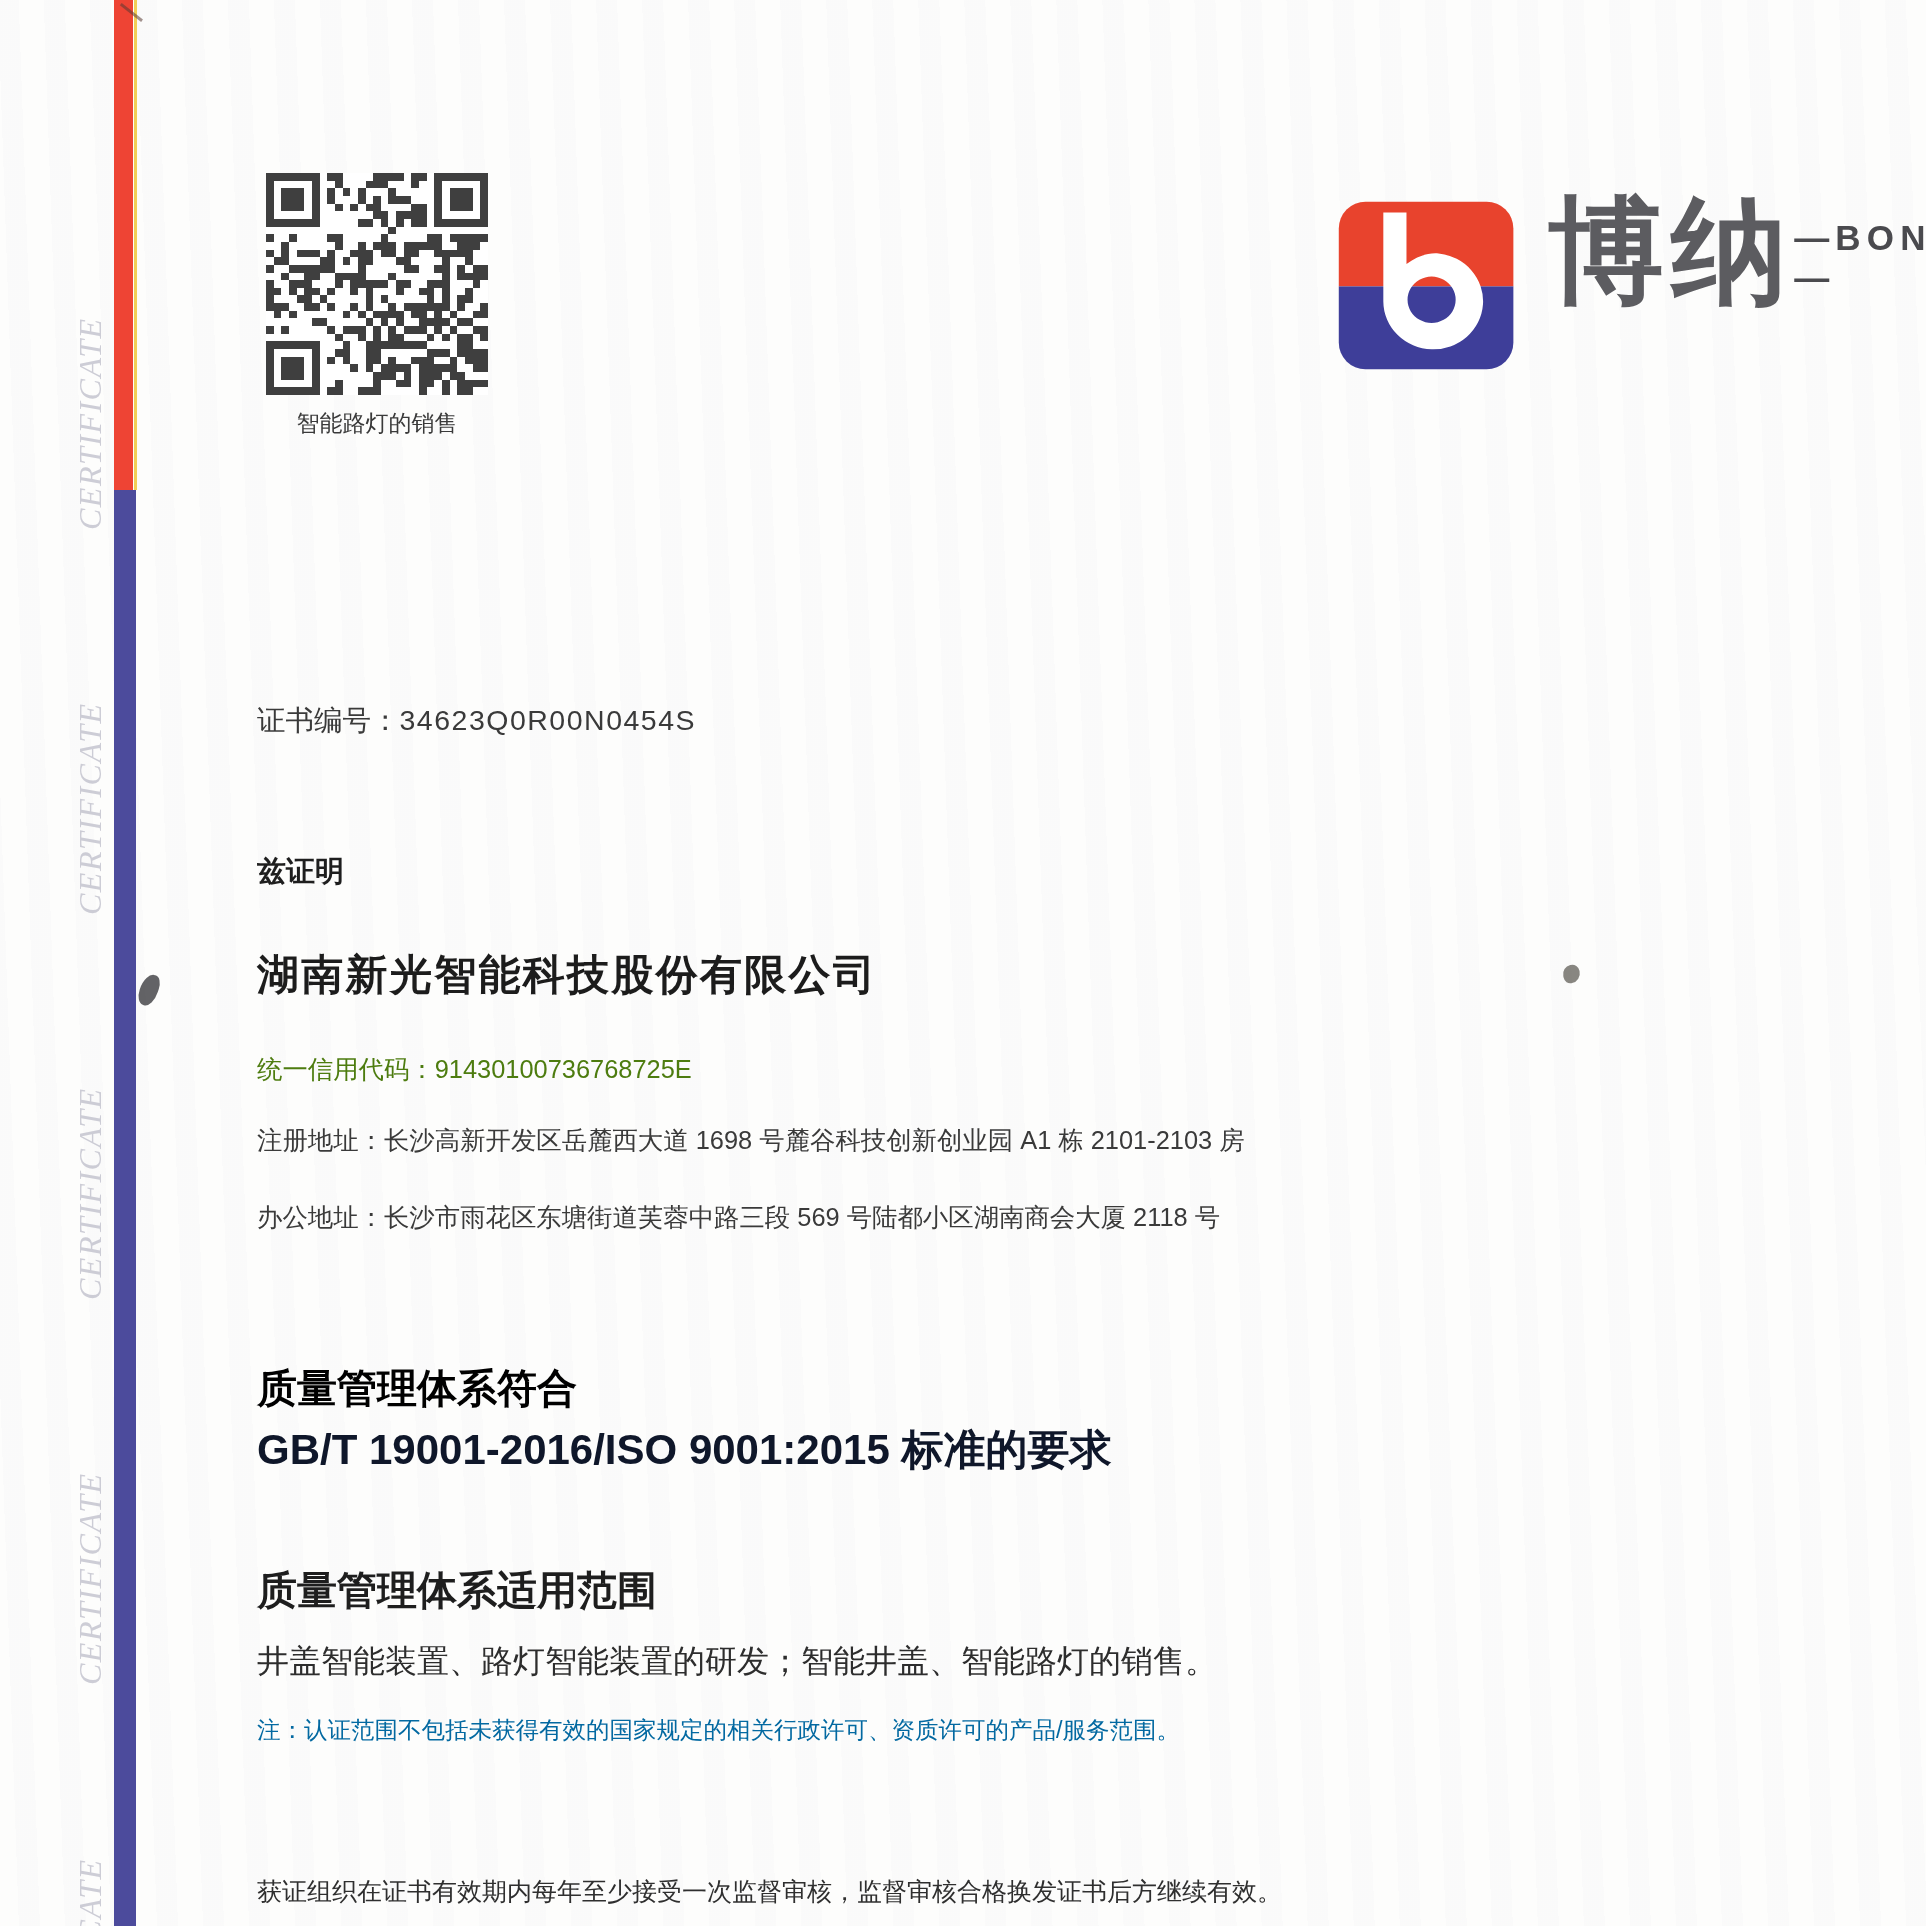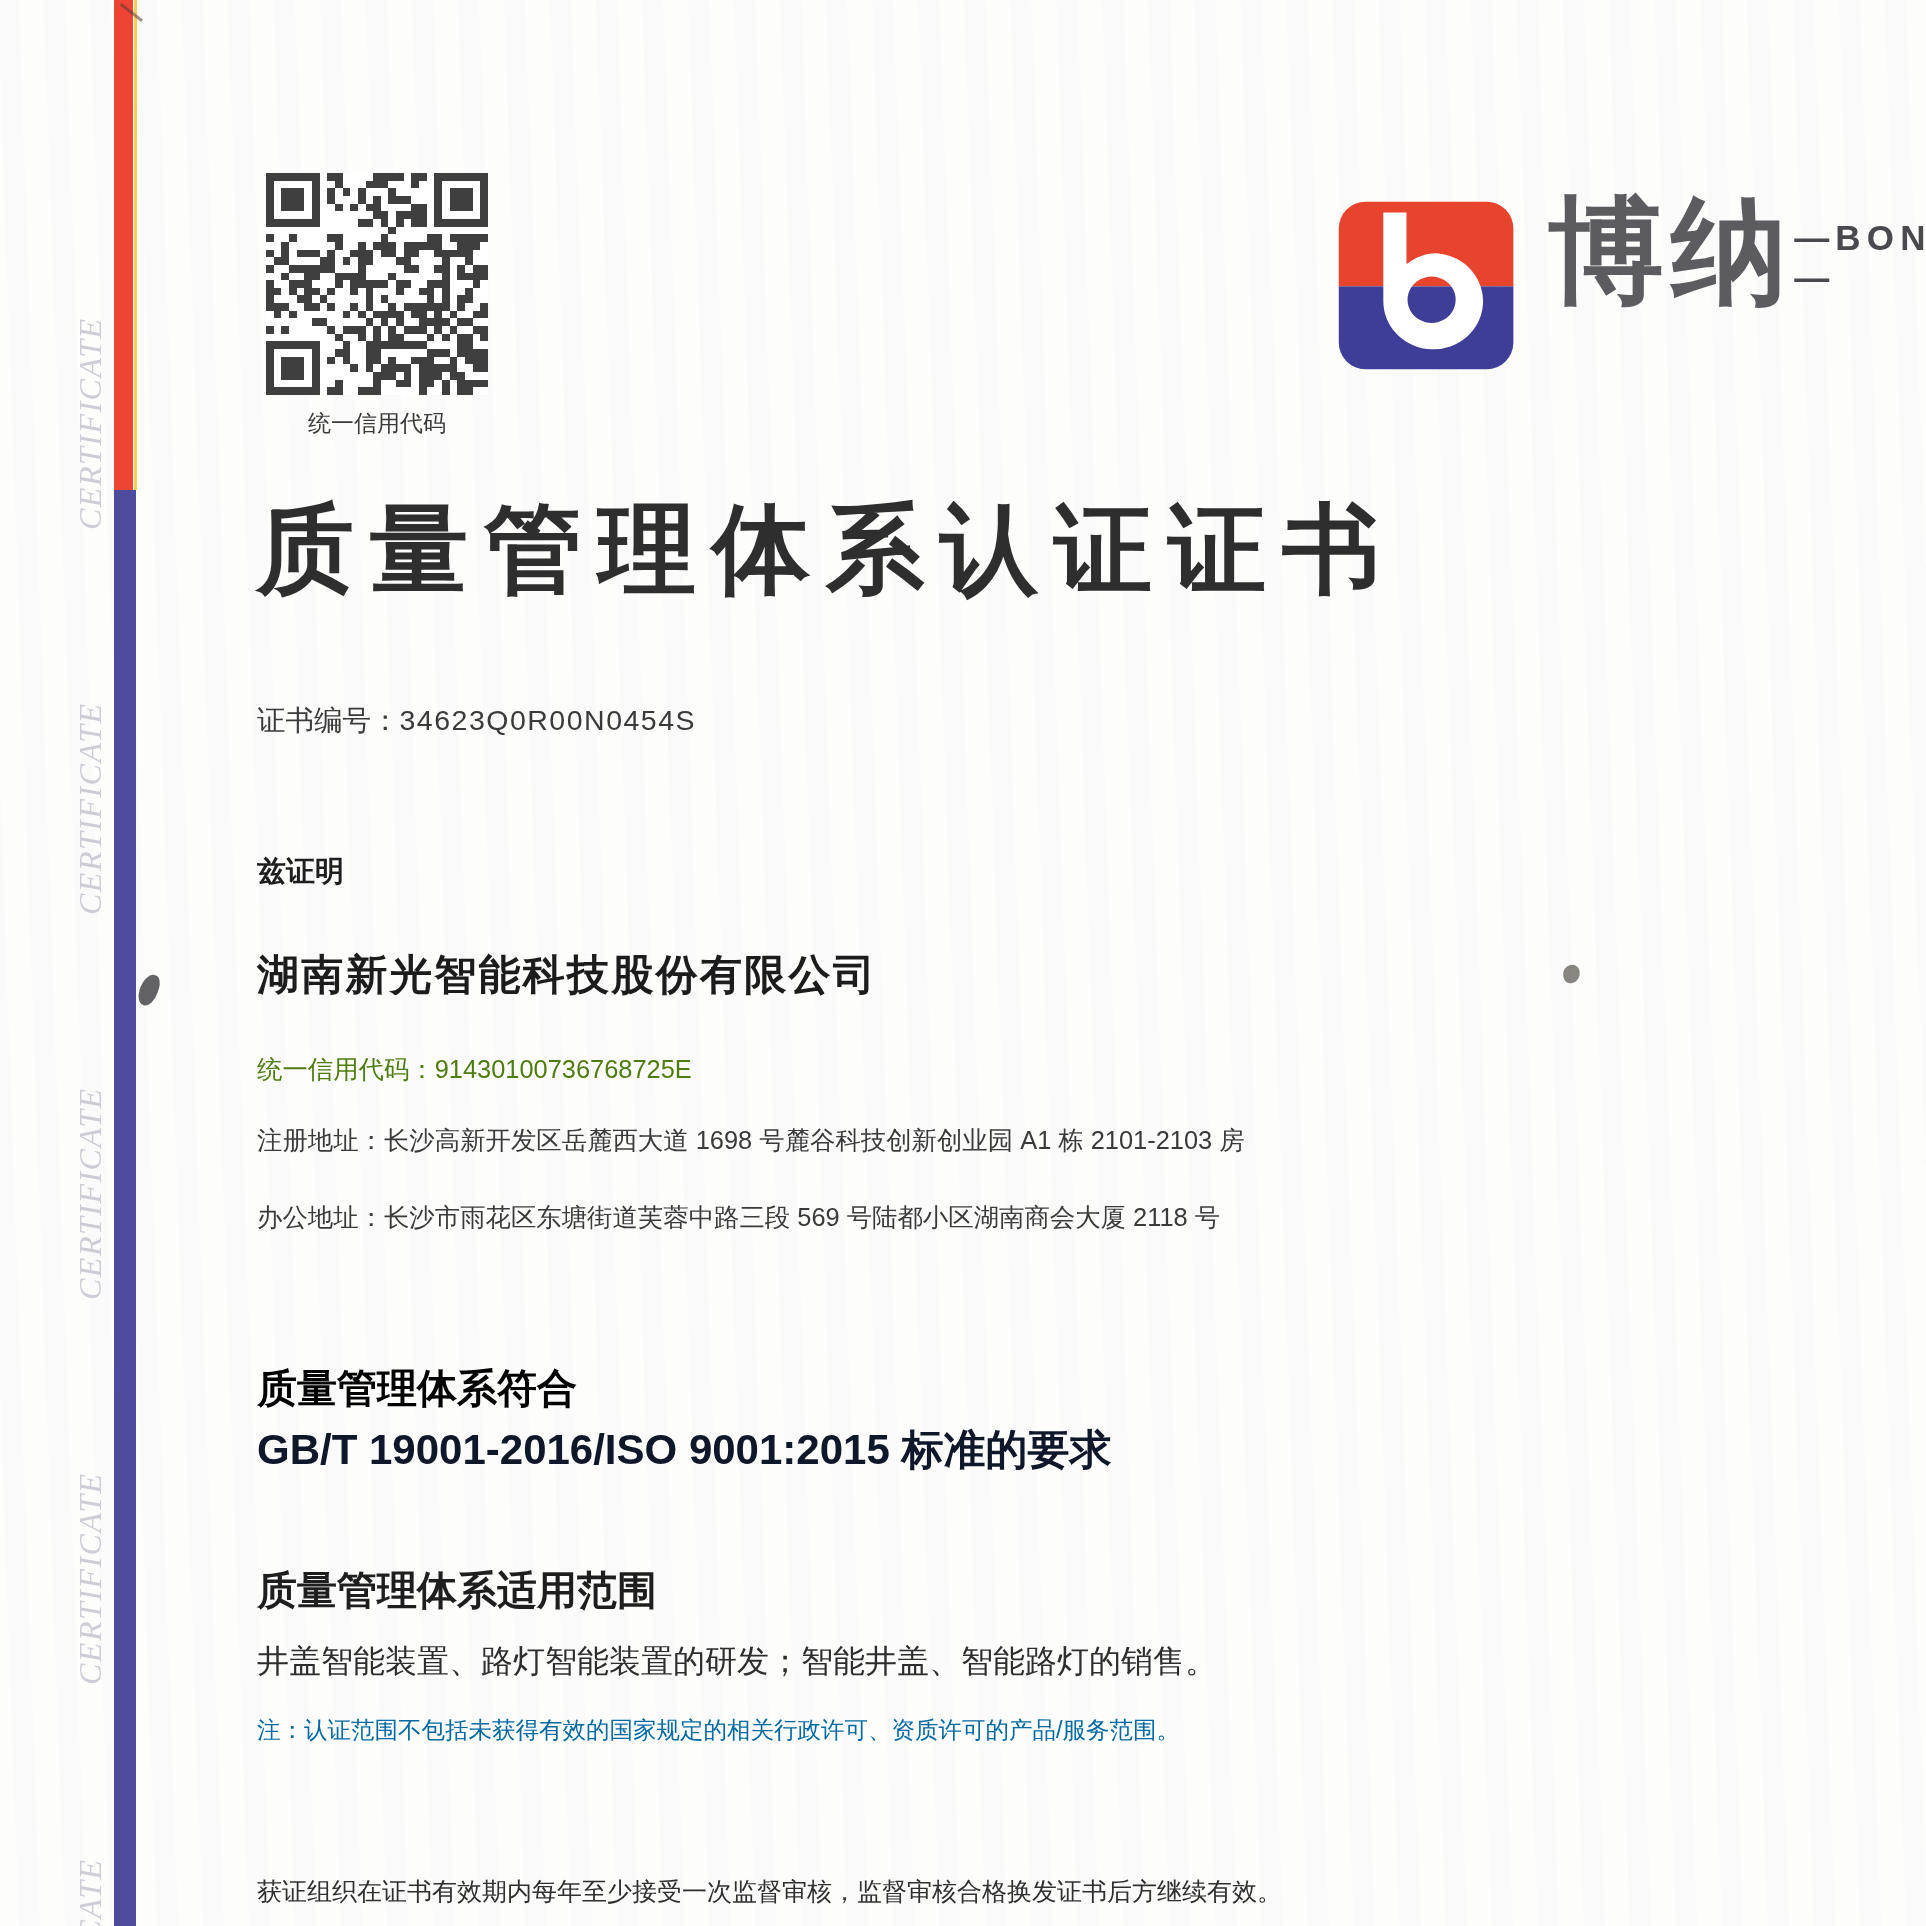--- a/index.html
+++ b/index.html
@@ -380,21 +380,21 @@
         <rect x="1" y="1" width="5" height="5" fill="#fff"></rect>
         <rect x="2" y="2" width="3" height="3" fill="#3f3f3f"></rect>
         <rect x="22" y="0" width="7" height="7" fill="#3f3f3f"></rect>
         <rect x="23" y="1" width="5" height="5" fill="#fff"></rect>
         <rect x="24" y="2" width="3" height="3" fill="#3f3f3f"></rect>
         <rect x="0" y="22" width="7" height="7" fill="#3f3f3f"></rect>
         <rect x="1" y="23" width="5" height="5" fill="#fff"></rect>
         <rect x="2" y="24" width="3" height="3" fill="#3f3f3f"></rect>
       </svg>
   </div>
-  <div class="qr-label">统一信用代码</div>
+  <div class="qr-label">智能路灯的销售</div>
 
   <div class="logo">
     <svg class="logo-icon" viewBox="0 0 100 96">
       <defs>
           <clipPath id="lc">
             <rect x="1" y="1" width="98" height="94" rx="15" ry="15"></rect>
           </clipPath>
         </defs>
       <g clip-path="url(#lc)">
         <rect x="0" y="0" width="100" height="48.5" fill="#e8432d"></rect>
@@ -402,21 +402,20 @@
         <path fill="#ffffff" fill-rule="evenodd" d="M26 7 L39 7 L39 36 C45 31.5 51 29.5 57 30 A28 27 0 1 1 26 57 Z
              M53 43 A13.5 13 0 1 0 53.2 43 Z"></path>
       </g>
     </svg>
     <div class="logo-txt">
       <div class="logo-cn">博纳</div>
       <div class="logo-en">—BONA—</div>
     </div>
   </div>
 
-  <div class="title">质量管理体系认证证书</div>
 
   <div class="row certno">
     <span>证书编号：</span><span class="val">34623Q0R00N0454S</span>
   </div>
 
   <div class="row statement">兹证明</div>
   <div class="row company">湖南新光智能科技股份有限公司</div>
 
   <div class="row field0">
     <span>统一信用代码：</span><span>91430100736768725E</span>

